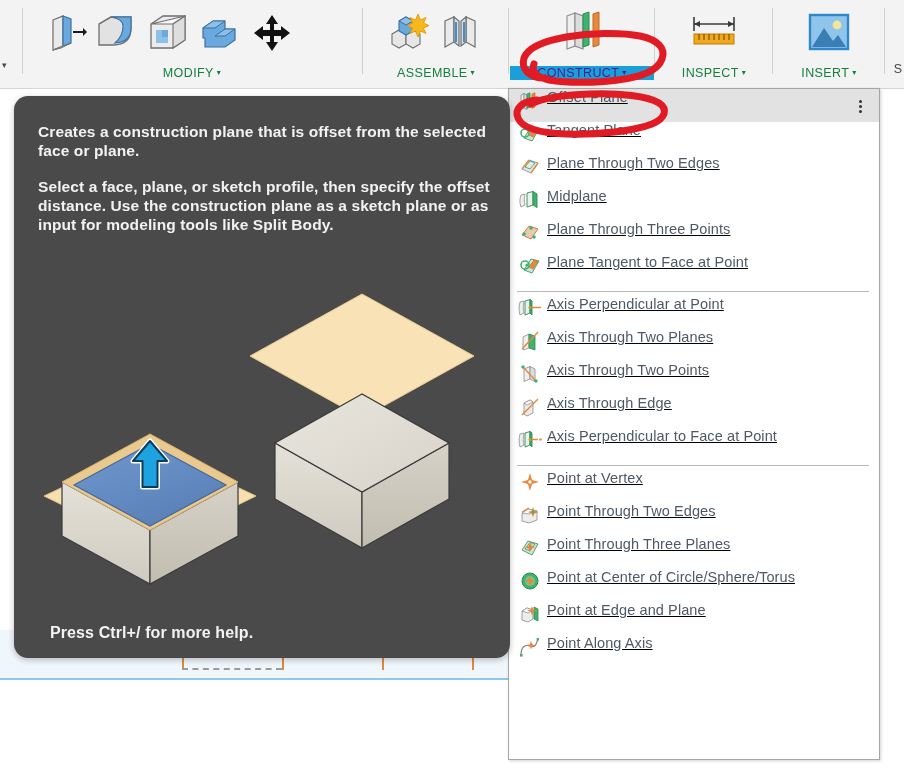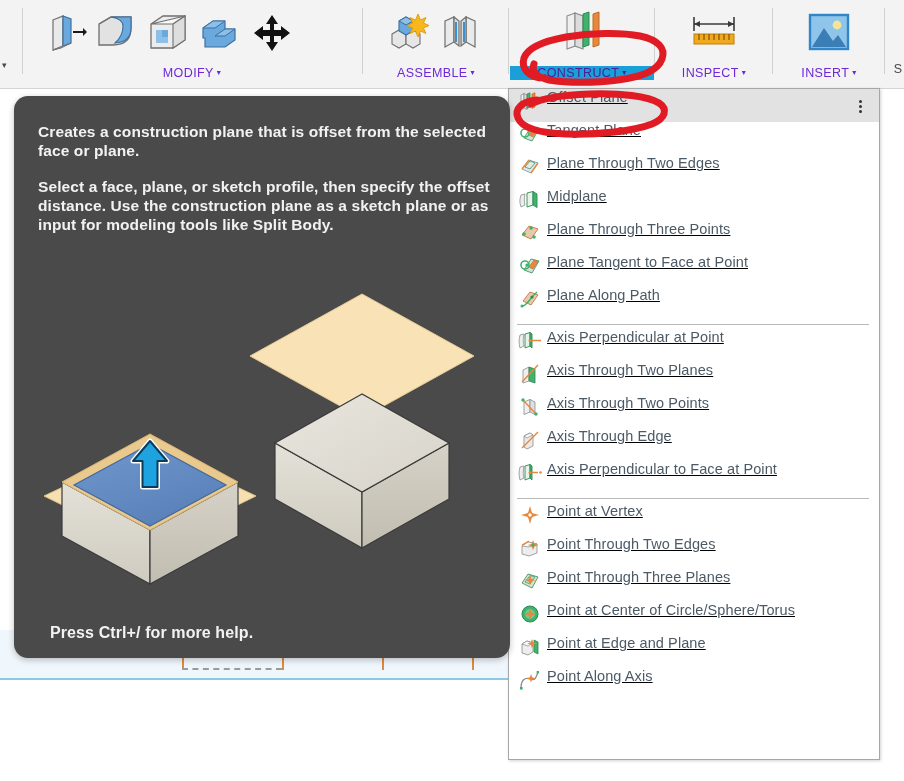--- a/index.html
+++ b/index.html
@@ -15,21 +15,21 @@
   .ribbon{
     position:absolute;left:0;top:0;width:904px;height:88px;
     background:#f3f3f3;
     border-bottom:1px solid #d4d4d4;
   }
   .panel-sep{position:absolute;top:8px;width:1px;height:66px;background:#d0d0d0;}
   .panel{position:absolute;top:0;height:88px;}
   .icon-row{position:absolute;top:6px;height:56px;display:flex;align-items:center;}
   .panel-label{
     position:absolute;bottom:8px;width:100%;text-align:center;
-    font-size:12.5px;color:#6d28d9;letter-spacing:.4px;
+    font-size:12.5px;color:#15803d;letter-spacing:.4px;
     white-space:nowrap;
   }
   .panel-label.active{
     background:#1a9fd8;color:#4c1d95;
   }
   .caret{font-size:8px;margin-left:3px;vertical-align:2px;}
   .tool{width:52px;height:56px;display:flex;align-items:center;justify-content:center;}
   .tool svg{display:block;}
 
   
@@ -337,31 +337,20 @@
         <svg width="22" height="20" viewBox="0 0 22 20">
           <polygon points="5,14 12,3 20,5 13,17" fill="#cfe6d6" stroke="#2d8a52" stroke-width=".8"></polygon>
           <polygon points="10,11 15,4 19,5.5 14,13" fill="#e8883c" stroke="#c06a26" stroke-width=".6"></polygon>
           <circle cx="6" cy="9" r="4" fill="none" stroke="#3fb36d" stroke-width="1.6"></circle>
           <circle cx="8" cy="9" r="1.6" fill="#3fb36d"></circle>
         </svg>
       </span>
       <span class="mi-label">Plane Tangent to Face at Point</span>
     </div>
 
-    <div class="menu-item">
-      <span class="mi-icon">
-        <svg width="22" height="20" viewBox="0 0 22 20">
-          <polygon points="4,12 11,3 19,6 12,16" fill="#e8c9ab" stroke="#c06a26" stroke-width=".8"></polygon>
-          <path d="M3,17 C8,17 10,10 18,3" fill="none" stroke="#3fb36d" stroke-width="1.5"></path>
-          <circle cx="3" cy="17" r="1.5" fill="#3fb36d"></circle>
-          <circle cx="13" cy="8" r="1.6" fill="#2d8a52"></circle>
-        </svg>
-      </span>
-      <span class="mi-label">Plane Along Path</span>
-    </div>
 
     <div class="menu-sep"></div>
 
 
     <div class="menu-item">
       <span class="mi-icon">
         <svg width="24" height="20" viewBox="0 0 24 20">
           <path d="M2,4 C0.8,9 0.8,12 2,17 L6,15 C5,11 5,9 6,3 Z" fill="#eeeeee" stroke="#8a8a8a" stroke-width=".8"></path>
           <polygon points="7,3 12,1.5 12,15 7,17" fill="#e9f3ec" stroke="#2d8a52" stroke-width=".9"></polygon>
           <polygon points="12,1.5 14,3 14,17 12,15" fill="#3fb36d" stroke="#2d8a52" stroke-width=".9"></polygon>

